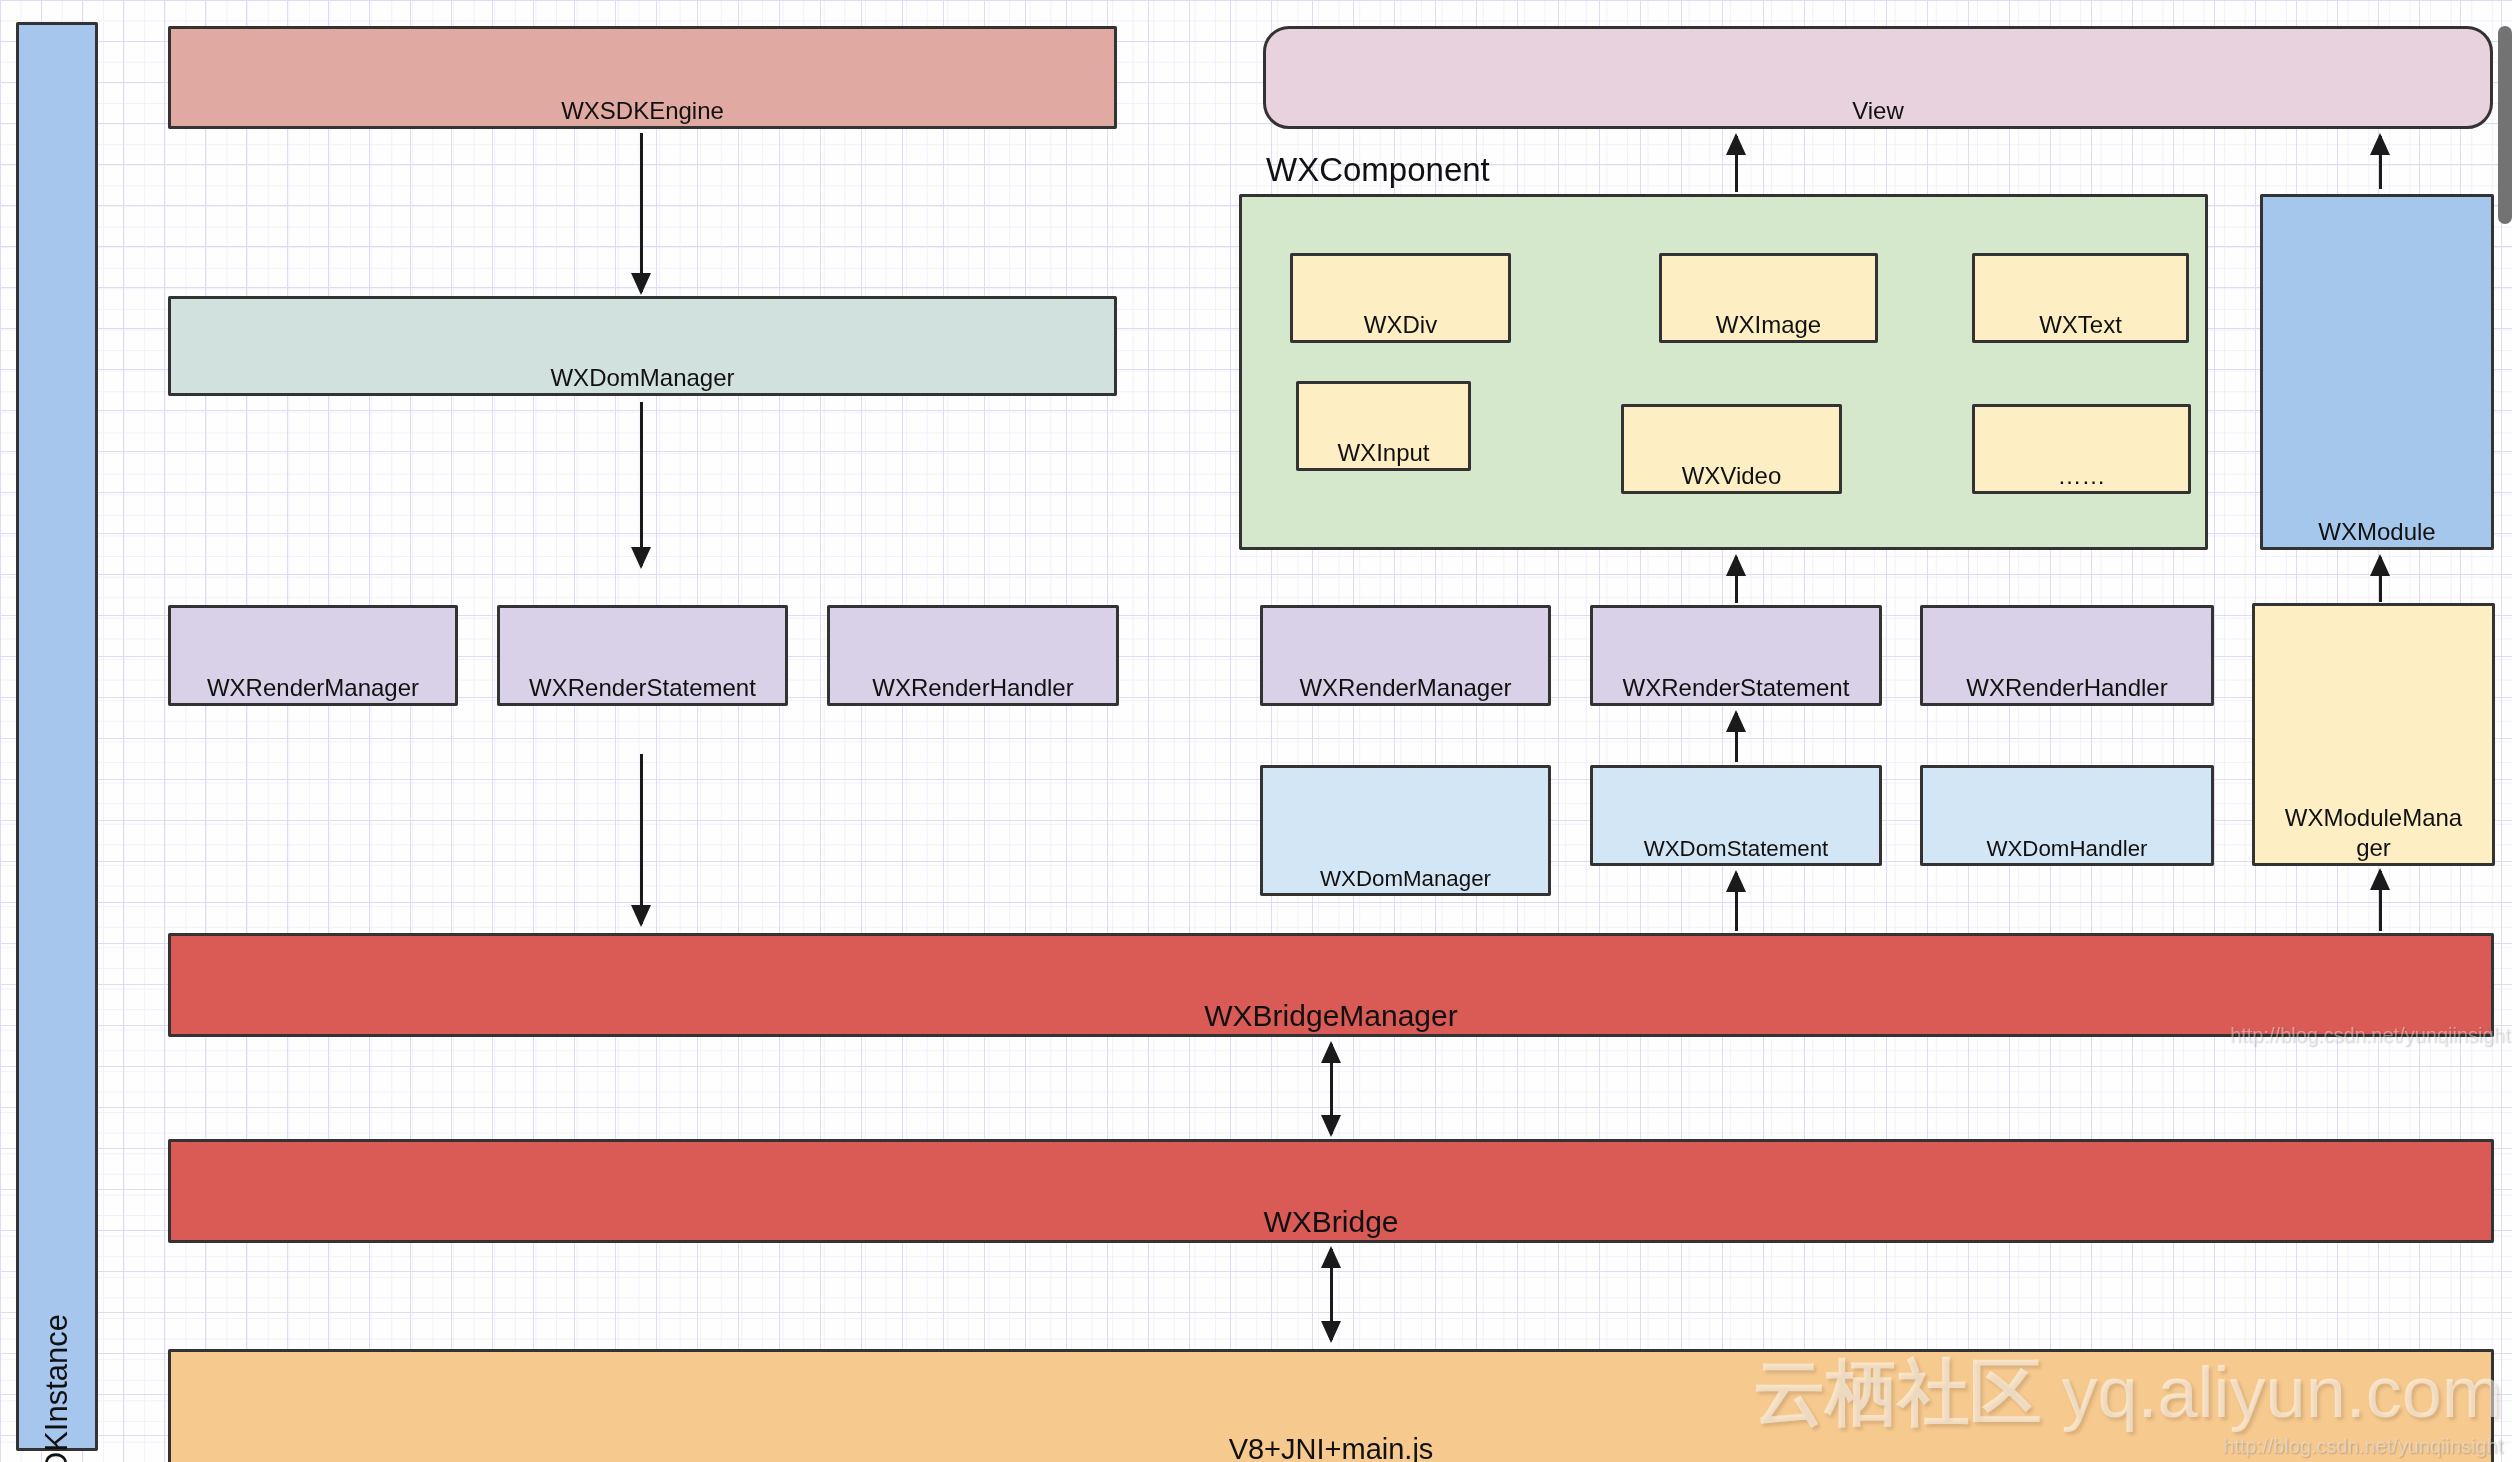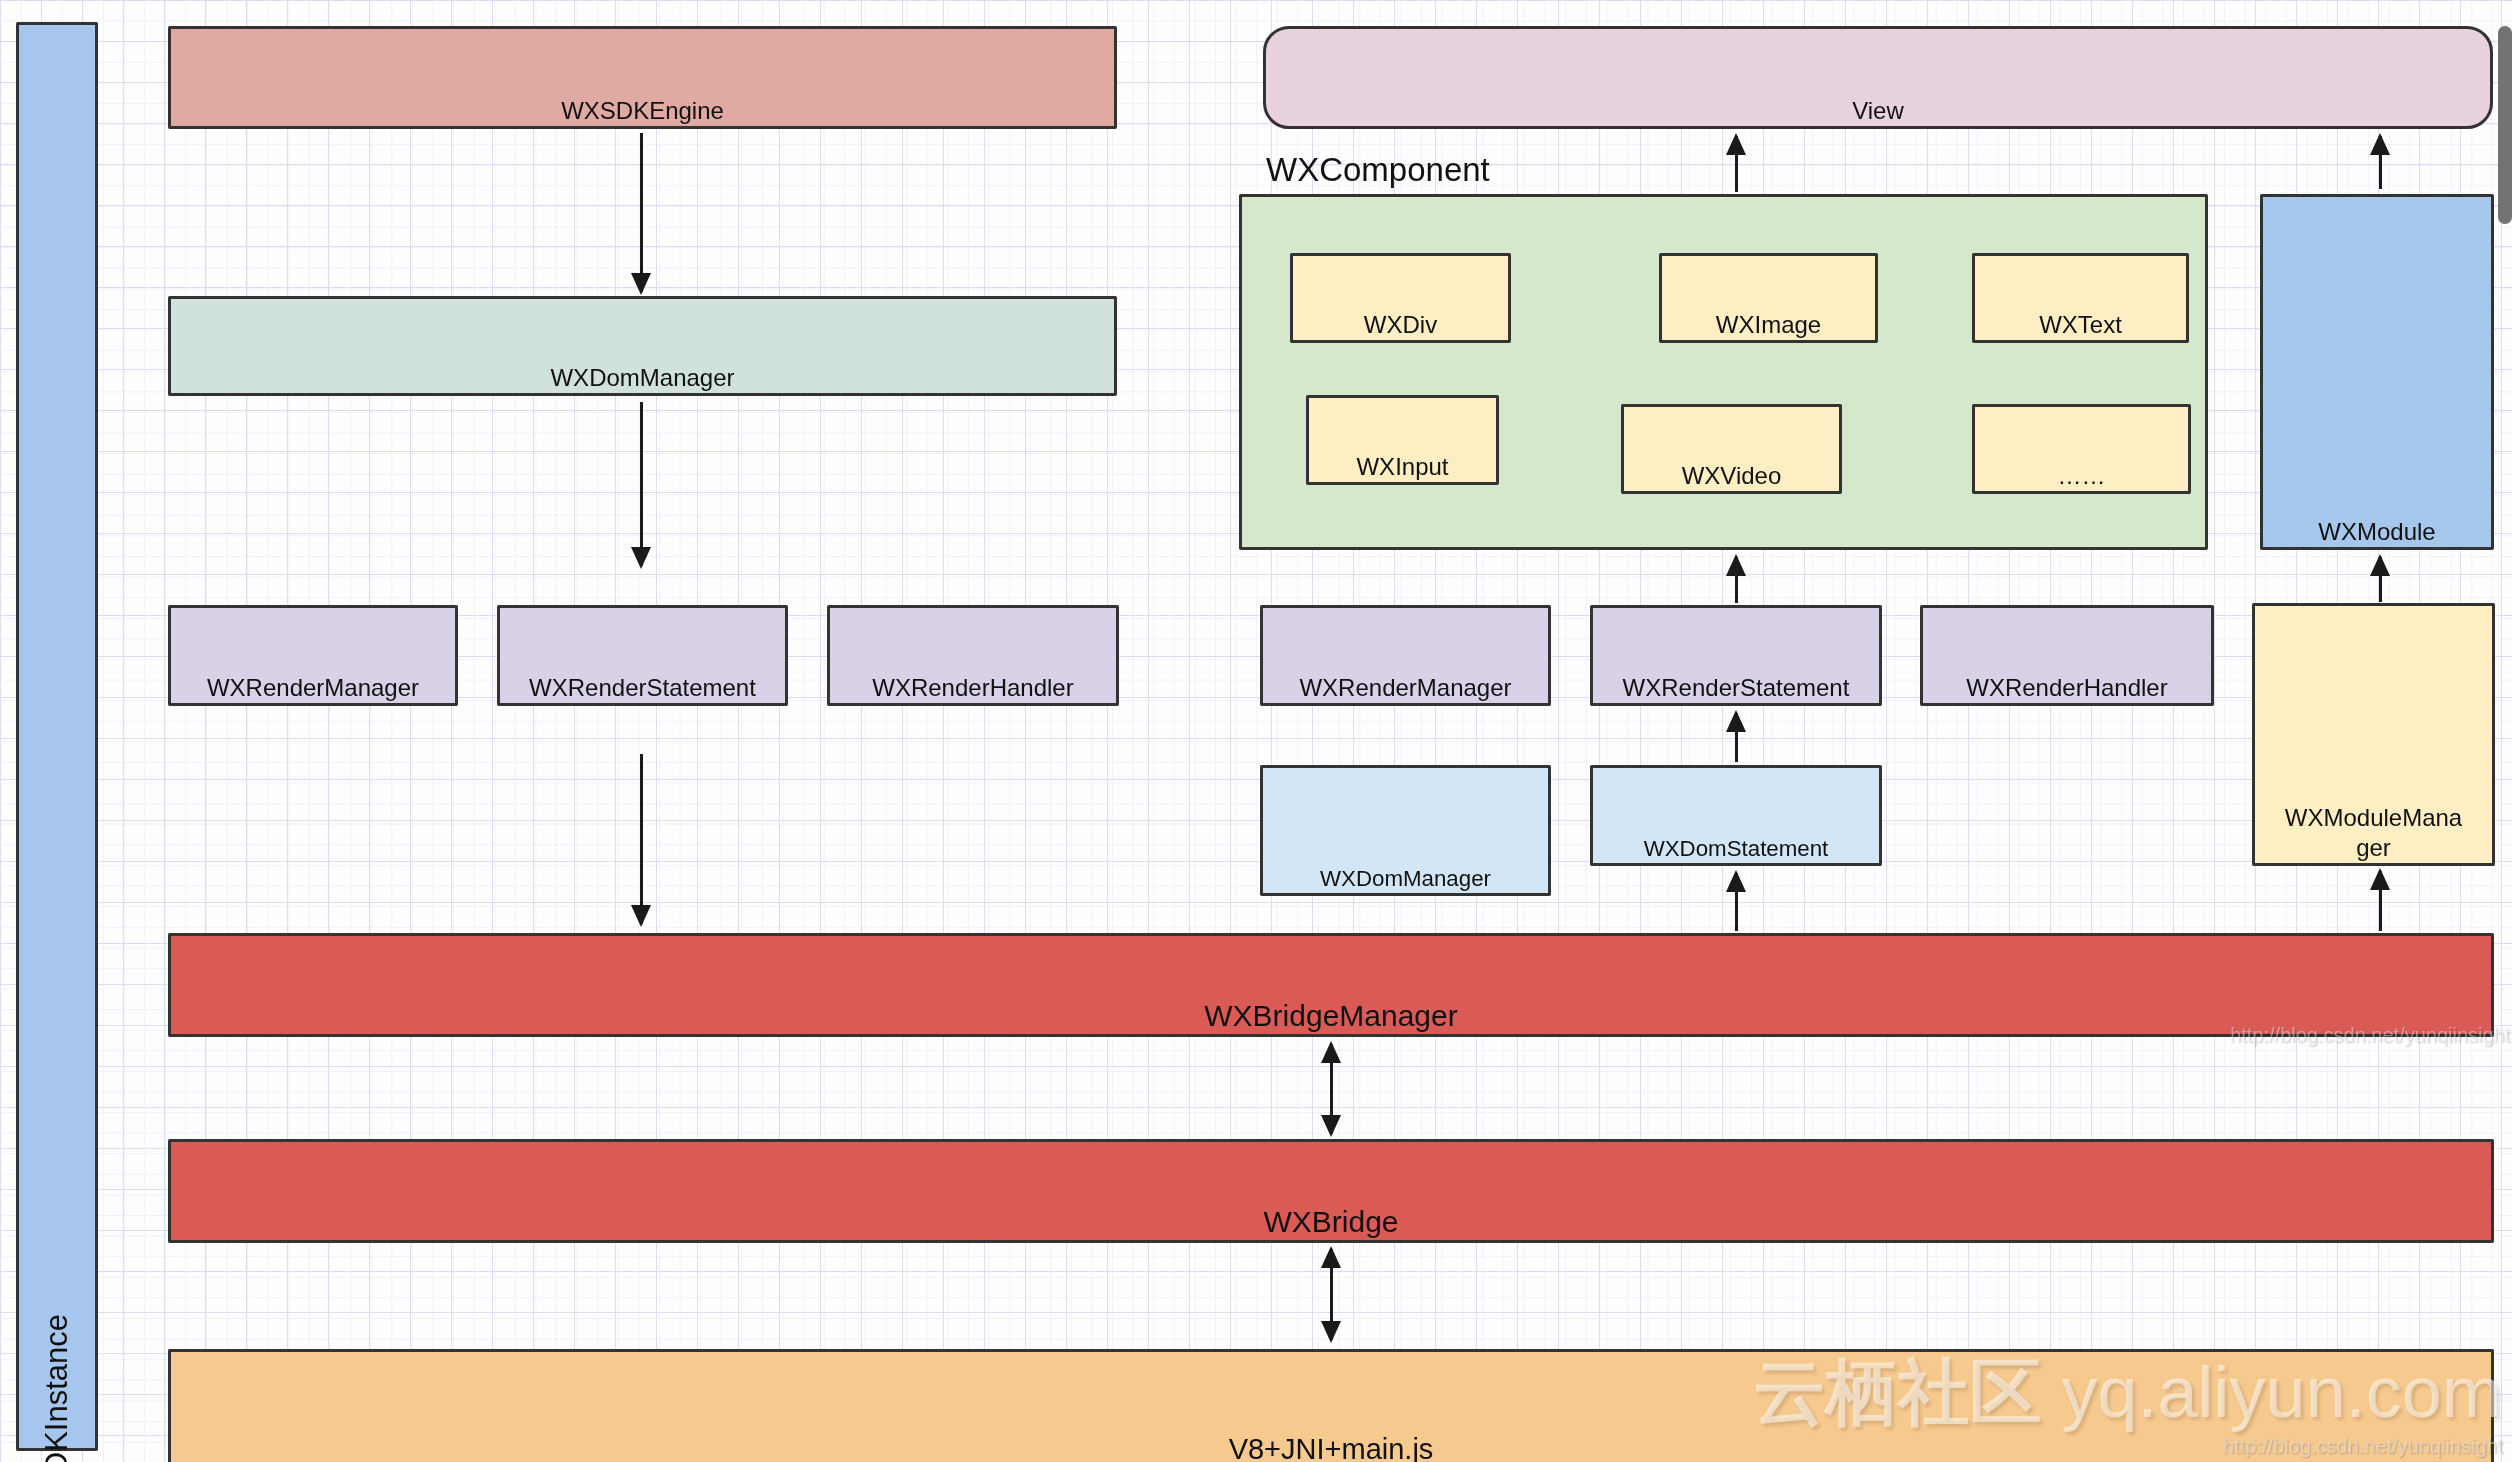--- a/index.html
+++ b/index.html
@@ -107,21 +107,21 @@
 
   <div class="node cell" style="left:1290px;top:253px;width:221px;height:90px;">
     <span>WXDiv</span>
   </div>
   <div class="node cell" style="left:1621px;top:253px;width:219px;height:90px;margin-left:38px;">
     <span>WXImage</span>
   </div>
   <div class="node cell" style="left:1972px;top:253px;width:217px;height:90px;">
     <span>WXText</span>
   </div>
-  <div class="node cell" style="left:1296px;top:395px;width:193px;height:90px;margin-left:10px;">
+  <div class="node cell" style="left:1296px;top:381px;width:175px;height:90px;">
     <span>WXInput</span>
   </div>
   <div class="node cell" style="left:1621px;top:404px;width:221px;height:90px;">
     <span>WXVideo</span>
   </div>
   <div class="node cell" style="left:1972px;top:404px;width:219px;height:90px;">
     <span>……</span>
   </div>
 
   <div class="node module" style="left:2260px;top:194px;width:234px;height:356px;">
@@ -136,20 +136,23 @@
   </div>
   <div class="node render" style="left:1920px;top:605px;width:294px;height:101px;">
     <span>WXRenderHandler</span>
   </div>
 
   <div class="node dom" style="left:1260px;top:765px;width:291px;height:131px;">
     <span>WXDomManager</span>
   </div>
   <div class="node dom" style="left:1590px;top:765px;width:292px;height:101px;">
     <span>WXDomStatement</span>
+  </div>
+  <div class="node dom" style="left:1920px;top:765px;width:294px;height:101px;">
+    <span>WXDomHandler</span>
   </div>
 
   <div class="node modulemgr" style="left:2252px;top:603px;width:243px;height:263px;">
     <span>WXModuleManager</span>
   </div>
 
   <div class="node bridge" style="left:168px;top:933px;width:2326px;height:104px;">
     <span>WXBridgeManager</span>
   </div>
   <div class="node bridge" style="left:168px;top:1139px;width:2326px;height:104px;">

